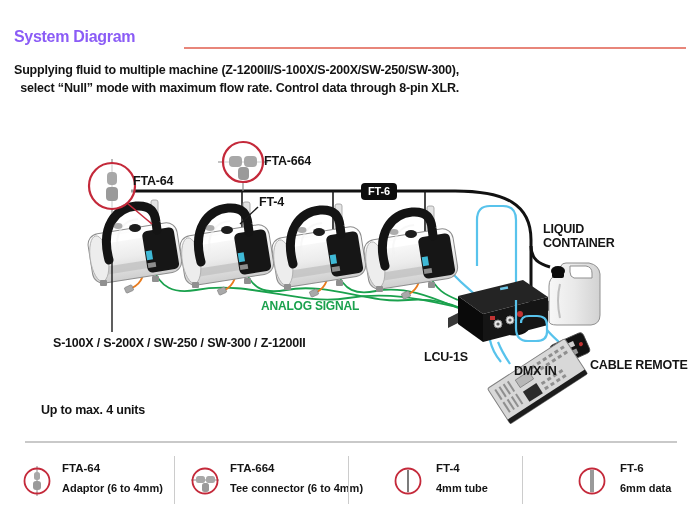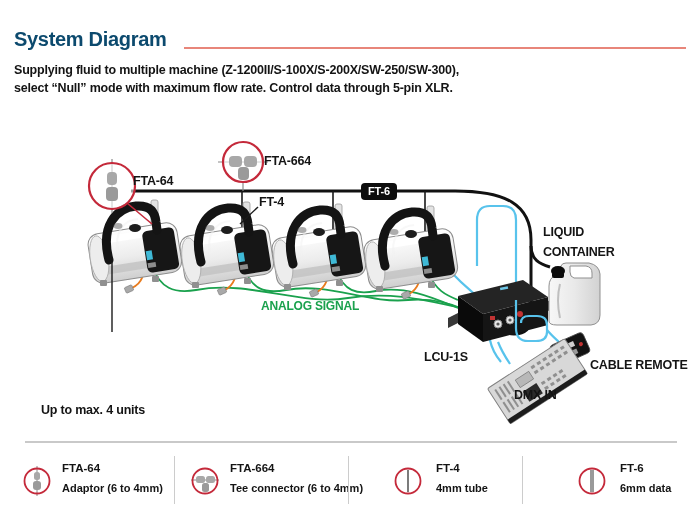--- a/index.html
+++ b/index.html
@@ -3,48 +3,48 @@
 <meta charset="utf-8">
 <style>
   * { margin:0; padding:0; box-sizing:border-box; }
   html,body { background:#fff; }
   .page {
     position:relative; width:700px; height:525px; background:#ffffff;
     font-family:"Liberation Sans", sans-serif; overflow:hidden; color:#141414;
   }
   .abs { position:absolute; }
   .title {
-    left:14px; top:28px; font-size:20px; font-weight:bold; color:#0c4a6e;
+    left:14px; top:28px; font-size:16px; font-weight:bold; color:#8b5cf6;
     letter-spacing:-0.3px;
   }
   .title-rule { left:184px; top:47px; width:502px; height:2px; background:#E8867A; }
-  .desc { left:14px; top:61px; font-size:12.5px; font-weight:bold; line-height:18px; letter-spacing:-0.2px; }
+  .desc { left:14px; top:61px; font-size:12.5px; font-weight:bold; line-height:18px; letter-spacing:-0.2px;text-align:right; }
   .dlabel { font-size:12.5px; font-weight:bold; letter-spacing:-0.2px; white-space:nowrap; }
   .ft6-badge {
     left:361px; top:183px; width:36px; height:17px; background:#0d0d0d; color:#fff;
     font-size:11px; font-weight:bold; text-align:center; line-height:17px;
     border-radius:4px; letter-spacing:-0.2px;
   }
-  .liquid { left:543px; top:222px; width:86px; font-size:12.5px; font-weight:bold; line-height:20px; letter-spacing:-0.2px; }
+  .liquid { left:543px; top:222px; width:86px; font-size:12.5px; font-weight:bold; line-height:14px; letter-spacing:-0.2px; }
   .green-label { left:261px; top:299px; font-size:12px; font-weight:bold; color:#1AA14D; letter-spacing:-0.2px; white-space:nowrap; }
   .legend-rule { left:25px; top:441px; width:652px; height:1.5px; background:#c9c9c9; }
   .legend-item-name { font-size:11.5px; font-weight:bold; white-space:nowrap; }
   .legend-item-desc { font-size:11px; font-weight:bold; white-space:nowrap; }
   .v-div { width:1px; height:48px; background:#cccccc; top:456px; }
 </style>
 </head>
 <body>
 
 <div class="page">
 
   <div class="abs title">System Diagram</div>
   <div class="abs title-rule"></div>
   <div class="abs desc">
     <div>Supplying fluid to multiple machine (Z-1200II/S-100X/S-200X/SW-250/SW-300),</div>
-    <div>select “Null” mode with maximum flow rate. Control data through 5-pin XLR.</div>
+    <div>select “Null” mode with maximum flow rate. Control data through 8-pin XLR.</div>
   </div>
 
   <svg class="abs" style="left:0;top:0;" width="700" height="525" viewBox="0 0 700 525">
     <defs>
       <linearGradient id="gBody" x1="0" y1="0" x2="0" y2="1">
         <stop offset="0" stop-color="#ffffff"></stop>
         <stop offset="0.55" stop-color="#ececec"></stop>
         <stop offset="1" stop-color="#cfcfcf"></stop>
       </linearGradient>
       <linearGradient id="gCan" x1="0" y1="0" x2="1" y2="0">
@@ -215,22 +215,23 @@
     </g>
   </svg>
 
   <div class="abs dlabel" style="left:133px; top:174px;">FTA-64</div>
   <div class="abs dlabel" style="left:264px; top:154px;">FTA-664</div>
   <div class="abs dlabel" style="left:259px; top:195px;">FT-4</div>
   <div class="abs ft6-badge">FT-6</div>
   <div class="abs liquid">LIQUID CONTAINER</div>
   <div class="abs dlabel" style="left:424px; top:330px;margin-top:20px;">LCU-1S</div>
   <div class="abs dlabel" style="left:590px; top:358px;">CABLE REMOTE</div>
-  <div class="abs dlabel" style="left:466px; top:388px;padding-left:48px;">DMX IN</div>
+  <div class="abs dlabel" style="left:466px; top:364px;padding-left:48px;">DMX IN</div>
   <div class="abs green-label">ANALOG SIGNAL</div>
+  <div class="abs dlabel" style="left:53px; top:336px;">S-100X / S-200X / SW-250 / SW-300 / Z-1200II</div>
   <div class="abs dlabel" style="left:41px; top:403px;">Up to max. 4 units</div>
 
   <div class="abs legend-rule"></div>
 
   <svg class="abs" style="left:23px; top:466px;" width="28" height="30" viewBox="0 0 28 30">
     <line x1="14" y1="0" x2="14" y2="30" stroke="#8a8a8a" stroke-width="1"></line>
     <circle cx="14" cy="15" r="12.5" fill="none" stroke="#C4293A" stroke-width="1.8"></circle>
     <rect x="11" y="6" width="6" height="8" rx="2.5" fill="#a8a8a8"></rect>
     <rect x="10" y="15" width="8" height="9" rx="3" fill="#9a9a9a"></rect>
   </svg>

